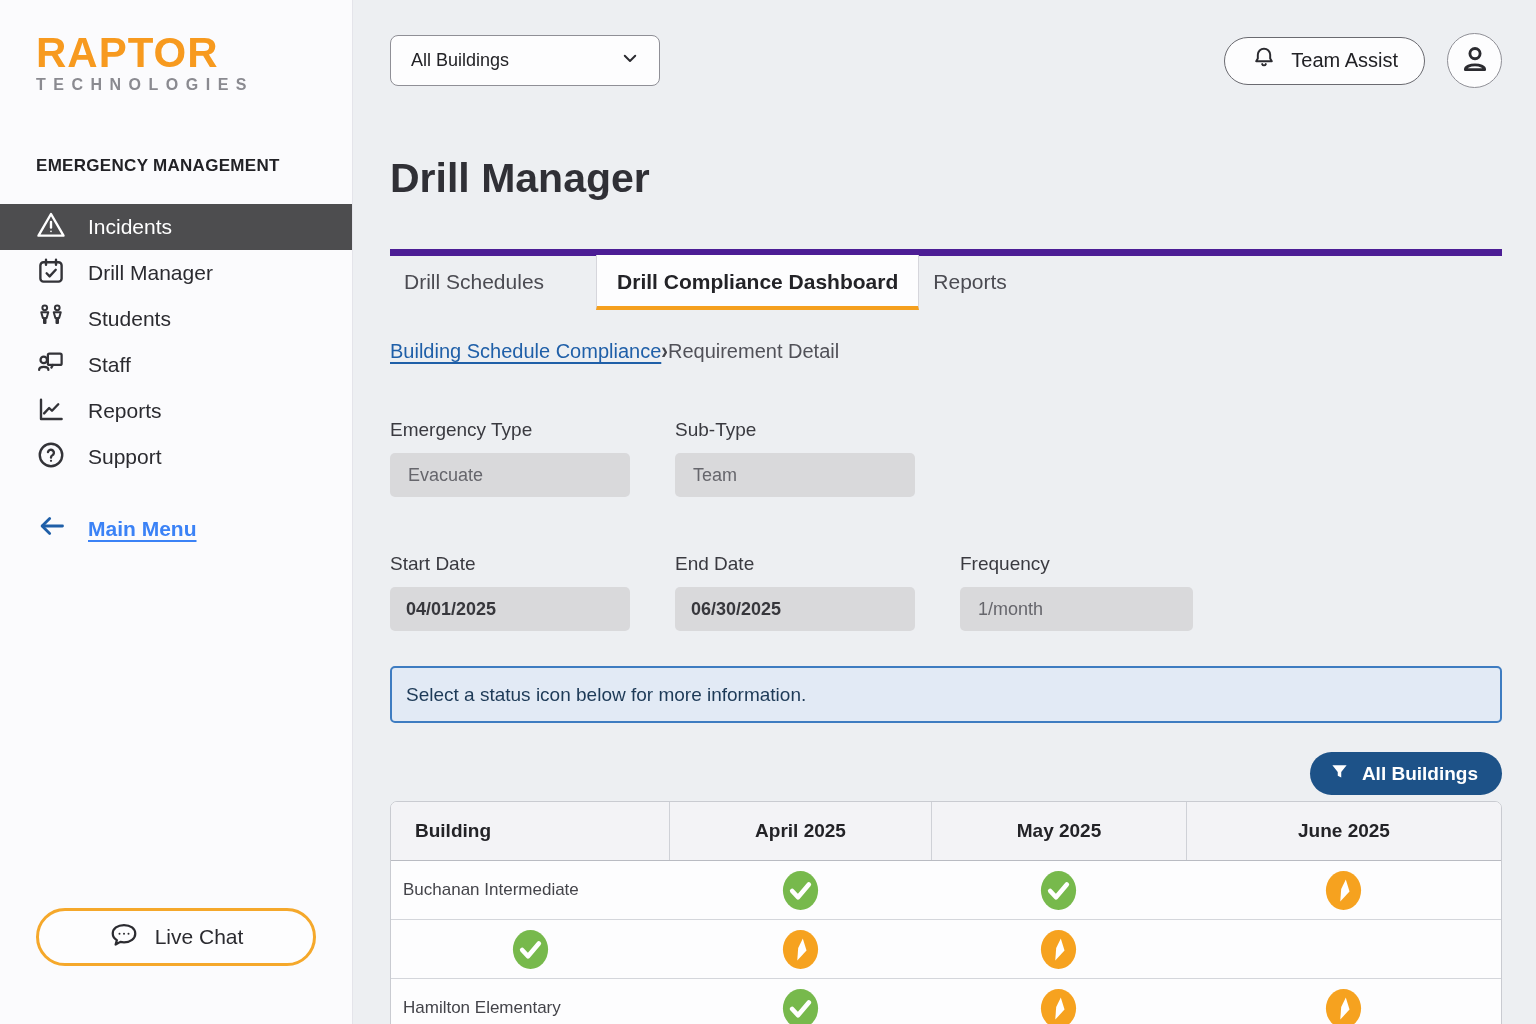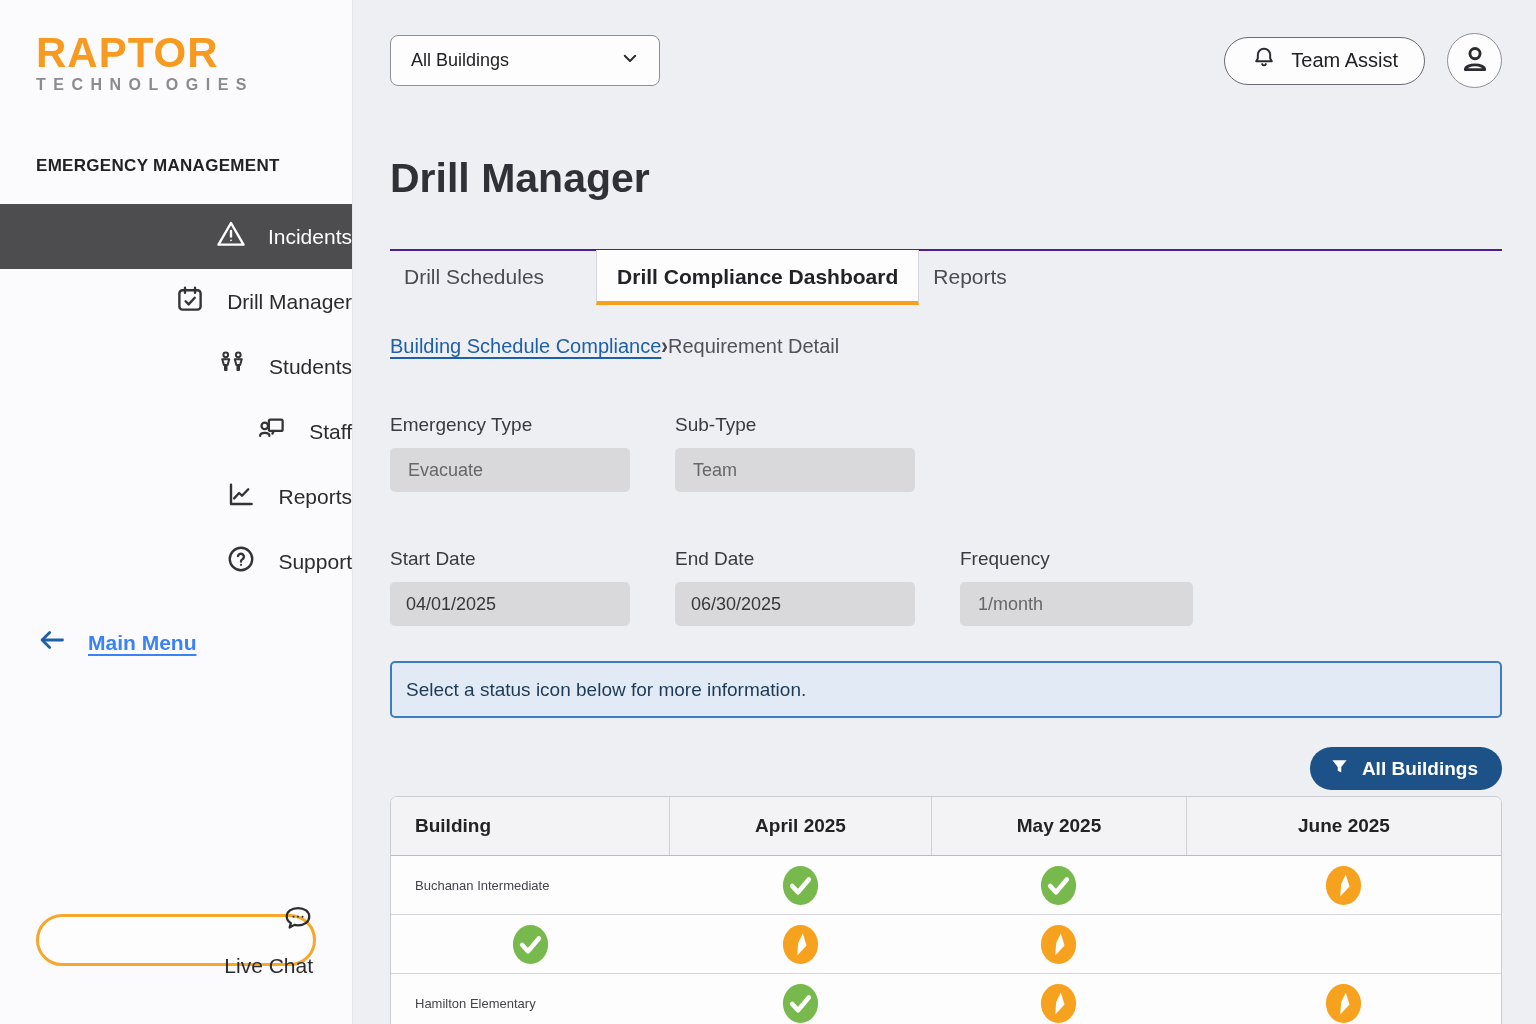--- a/index.html
+++ b/index.html
@@ -18,38 +18,38 @@
     font-size:42px; font-weight:800; color:#f79a1f; letter-spacing:1px; line-height:1;
   }
   .logo-secondary {
     font-size:16px; font-weight:600; color:#8a8a90; letter-spacing:7.5px; margin-top:2px;
   }
   .section-label {
     margin:62px 0 0 36px; font-size:17px; font-weight:700; color:#222226; letter-spacing:.3px;
   }
   .nav { margin-top:28px; }
   .nav-item {
-    display:flex; align-items:center; gap:22px; height:65px; padding-left:36px;
-    font-size:21px; color:#2b2b30; cursor:pointer;justify-content:flex-end;
+    display:flex; align-items:center; gap:22px; height:46px; padding-left:36px;
+    font-size:21px; color:#2b2b30; cursor:pointer;
   }
   .nav-item svg { width:30px; height:30px; flex:0 0 30px; }
   .nav-item.active {
     background:#4d4d4f; color:#ffffff; font-weight:400;
   }
   .main-menu {
     display:flex; align-items:center; gap:22px; margin:32px 0 0 38px;
     color:#3b82f6; font-size:21px; font-weight:700; cursor:pointer;
   }
   .main-menu .label { text-decoration:underline; text-underline-offset:4px; }
   .main-menu svg { width:28px; height:28px; }
   .live-chat {
-    position:absolute; left:36px; bottom:58px; width:280px; height:52px;
+    position:absolute; left:36px; bottom:58px; width:280px; height:58px;
     border:3px solid #f5a82b; border-radius:29px; background:#fdfdfe;
-    display:flex; align-items:flex-end; justify-content:center; gap:16px;
-    font-size:21px; color:#2b2b30; cursor:pointer;flex-direction:column;
+    display:flex; align-items:center; justify-content:center; gap:16px;
+    font-size:21px; color:#2b2b30; cursor:pointer;
   }
   .live-chat svg { width:30px; height:30px; }
   
   .main { flex:1; padding:0 36px 0 37px; position:relative; }
   .topbar { display:flex; align-items:center; justify-content:space-between; margin-top:33px; }
   .bldg-select {
     width:270px; height:51px; background:#fdfdfe; border:1px solid #8f8f96; border-radius:8px;
     display:flex; align-items:center; justify-content:space-between; padding:0 20px;
     font-size:18px; color:#222226; cursor:pointer;
   }
@@ -60,21 +60,21 @@
     display:flex; align-items:center; gap:14px; font-size:20px; color:#222226; cursor:pointer;
   }
   .team-assist svg { width:26px; height:26px; }
   .avatar {
     width:55px; height:55px; border-radius:50%; background:#fdfdfe; border:1px solid #8f8f96;
     display:flex; align-items:center; justify-content:center; cursor:pointer;
   }
   .avatar svg { width:34px; height:34px; }
   .page-title { margin-top:67px; font-size:41px; font-weight:700; color:#303036; }
   
-  .tabbar { display:flex; border-top:2px solid #4c1d95; margin-top:47px; align-items:stretch; }
+  .tabbar { display:flex; border-top:7px solid #4c1d95; margin-top:47px; align-items:stretch; }
   .tab {
     font-size:21px; color:#4b4b52; padding:14px 18px 16px 14px; cursor:pointer;
   }
   .tab.first { padding-right:52px; }
   .tab.active {
     background:#fdfdfe; font-weight:700; color:#232327;
     border-left:1px solid #d6d6dc; border-right:1px solid #d6d6dc;
     border-bottom:4px solid #f5a01e; margin-top:-1px; padding:15px 20px 12px 20px;
   }
   
@@ -83,21 +83,21 @@
   .crumb-sep { color:#44444a; font-weight:700; font-size:20px; transform:scaleY(1.2); }
   .crumb-current { color:#515158; }
   
   .form-row { display:flex; gap:45px; margin-top:28px; }
   .field { width:240px; }
   .field-label { font-size:19px; color:#3a3a40; margin-bottom:12px;margin-top:28px; }
   .field-box {
     height:44px; background:#d9d9db; border-radius:5px; display:flex; align-items:center;
     padding:0 18px; font-size:18px; color:#66666c;text-align:right;
   }
-  .field-box.dark { color:#37373c; font-weight:400;padding-left:16px; }
+  .field-box.dark { color:#37373c; font-weight:700;padding-left:16px; }
   .field.wide { width:233px; }
   
   .banner {
     margin-top:35px; height:57px; background:#e2eaf5; border:2px solid #3e7cc1; border-radius:5px;
     display:flex; align-items:center; padding:0 14px; font-size:19px; color:#1d3a57;
   }
   
   .filter-row { display:flex; justify-content:flex-end; margin-top:29px; }
   .filter-pill {
     height:43px; padding:0 24px 0 20px; background:#1d5288; border-radius:22px; color:#fff;
@@ -117,21 +117,21 @@
     display:flex; align-items:center; justify-content:center;
     font-size:19px; font-weight:700; color:#232327; border-left:1px solid #cfd1d7;
   }
   .thcell:first-child { justify-content:flex-start; padding-left:24px; border-left:none; }
   .trow {
     display:grid; grid-template-columns:278px 262px 255px 315px; height:59px;
     border-bottom:1px solid #d4d6db; background:#fdfdfe;
   }
   .tcell { display:flex; align-items:center; justify-content:center; }
   .tcell.building {
-    justify-content:flex-start; padding-left:24px; font-size:13px; color:#44444a;
+    justify-content:flex-start; padding-left:12px; font-size:17px; color:#44444a;
   }
   .status-icon { width:37px; height:41px; display:inline-flex; cursor:pointer; }
   .status-icon svg { width:37px; height:41px; }
   .partial-row { height:22px; background:#fdfdfe; }
 </style>
 </head>
 <body>
 
 <aside class="sidebar">
   <div class="logo">

